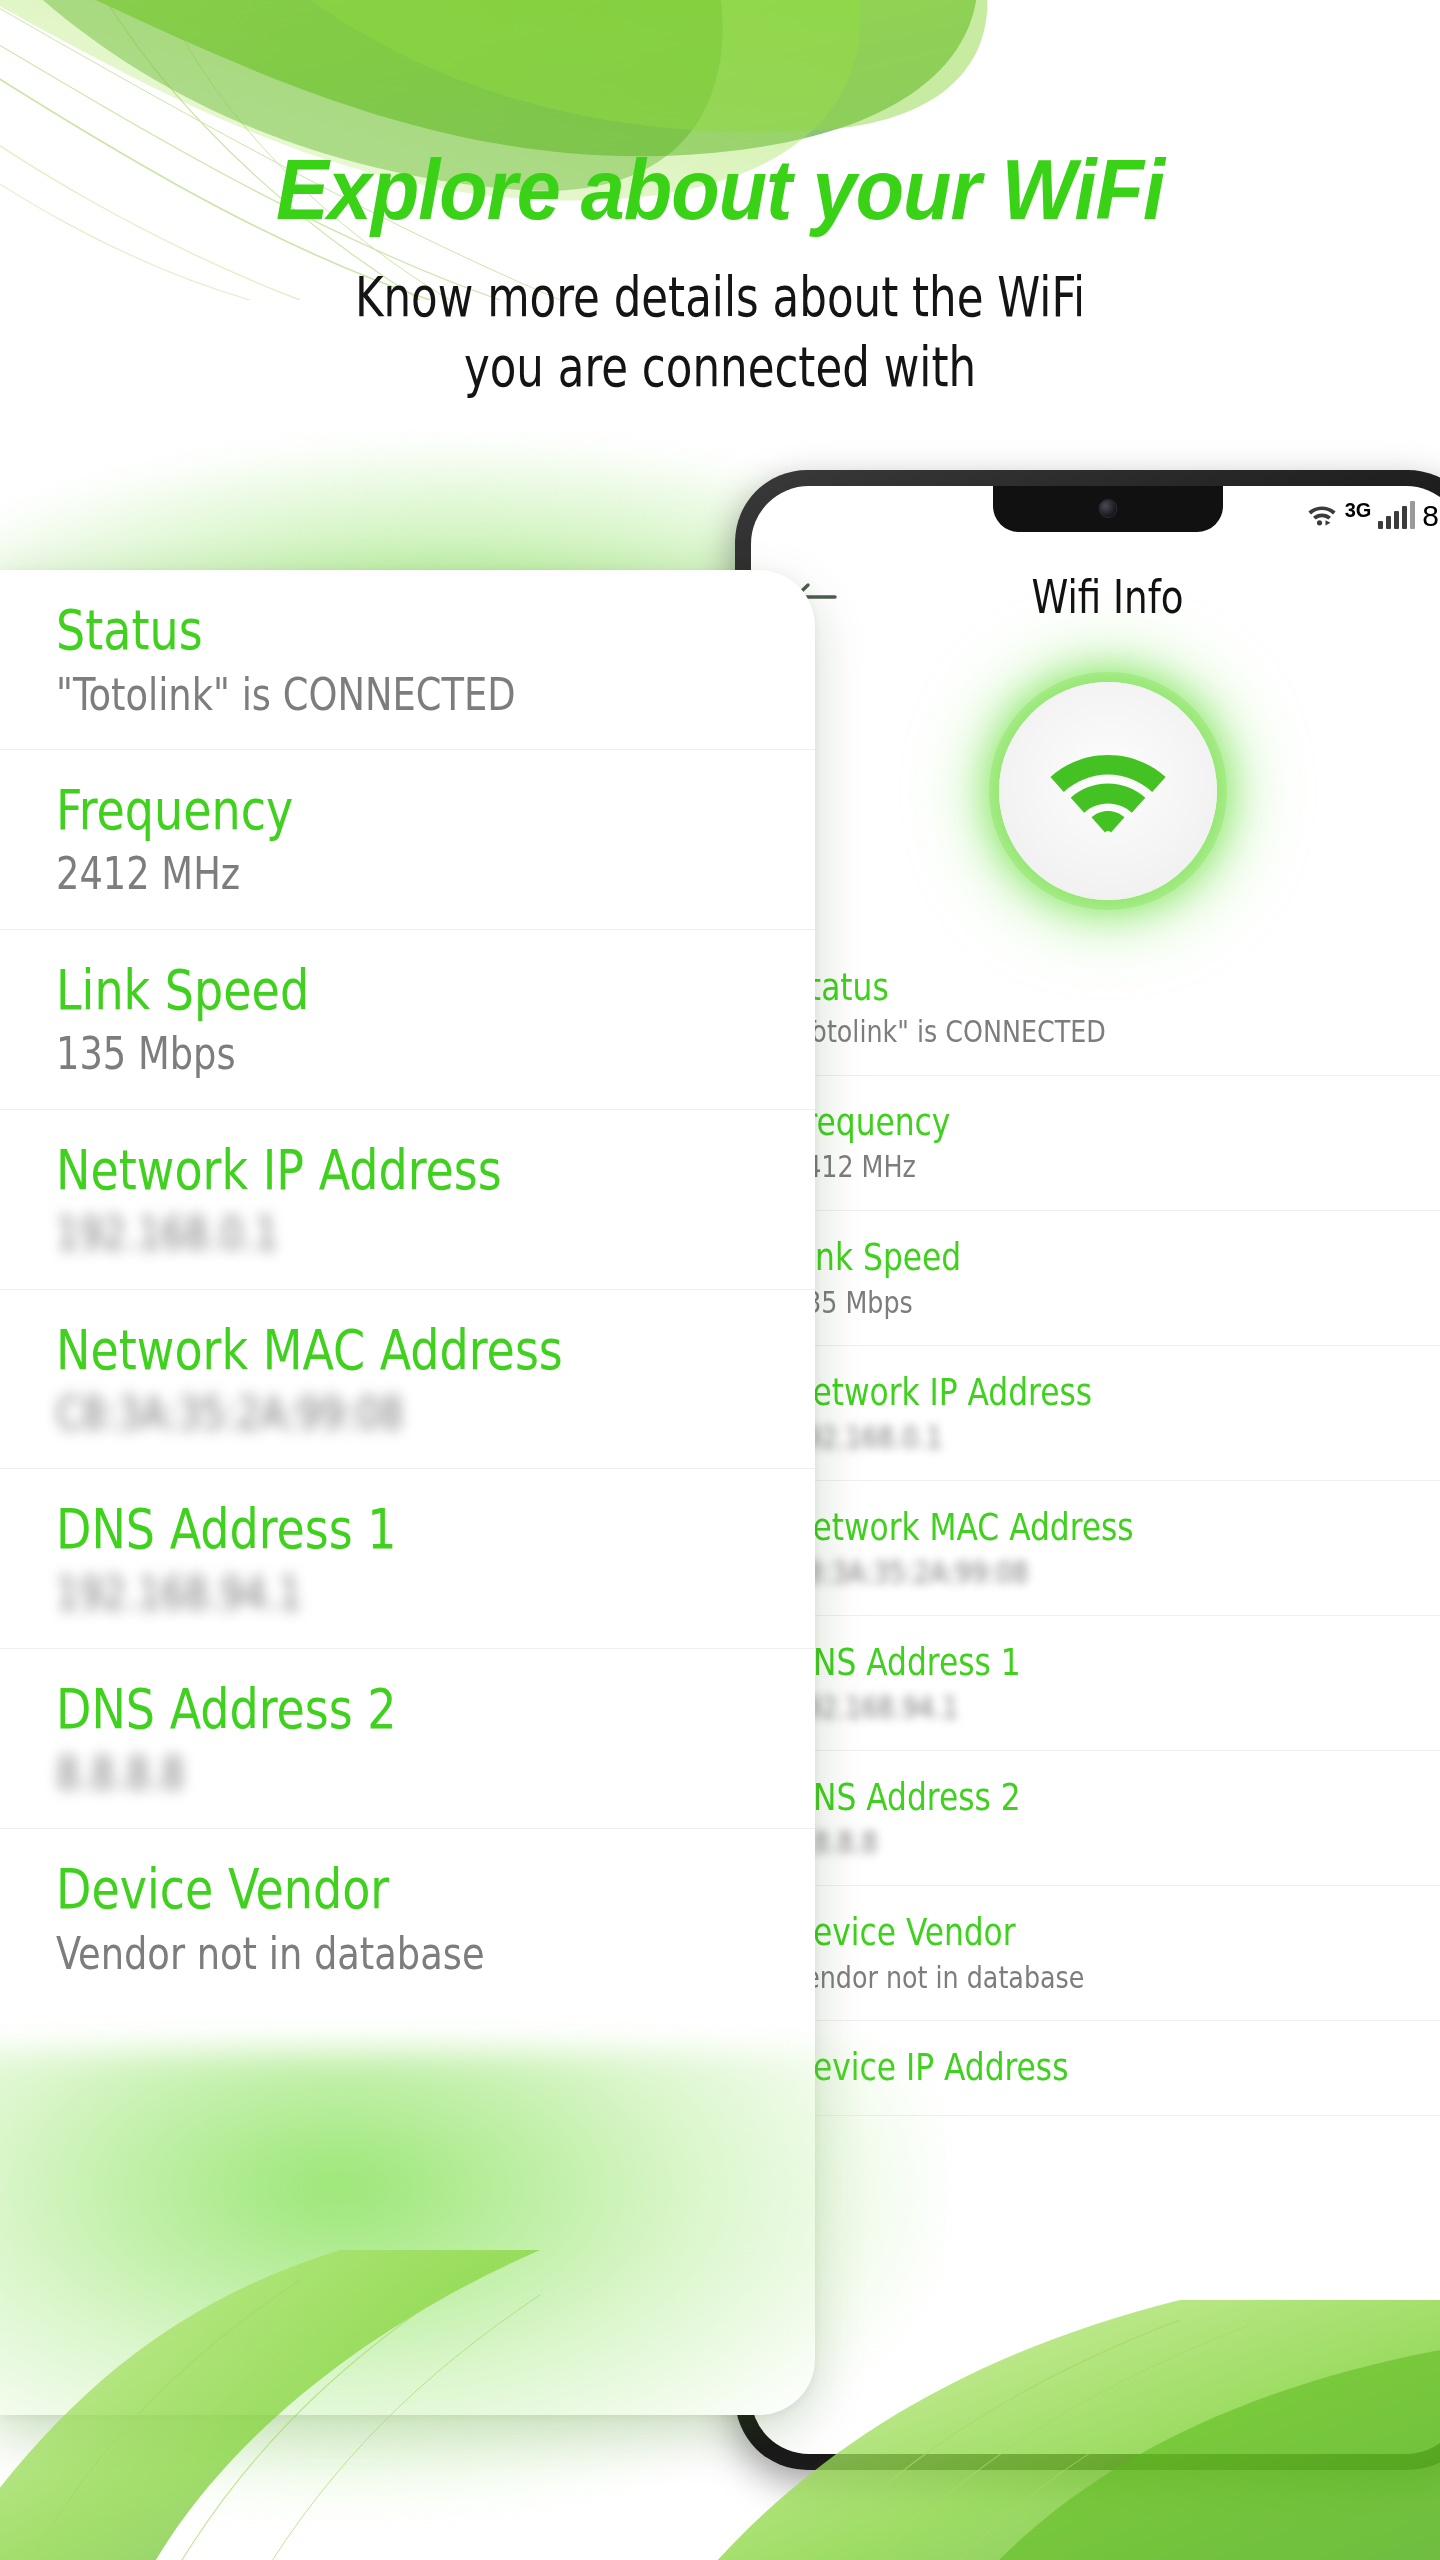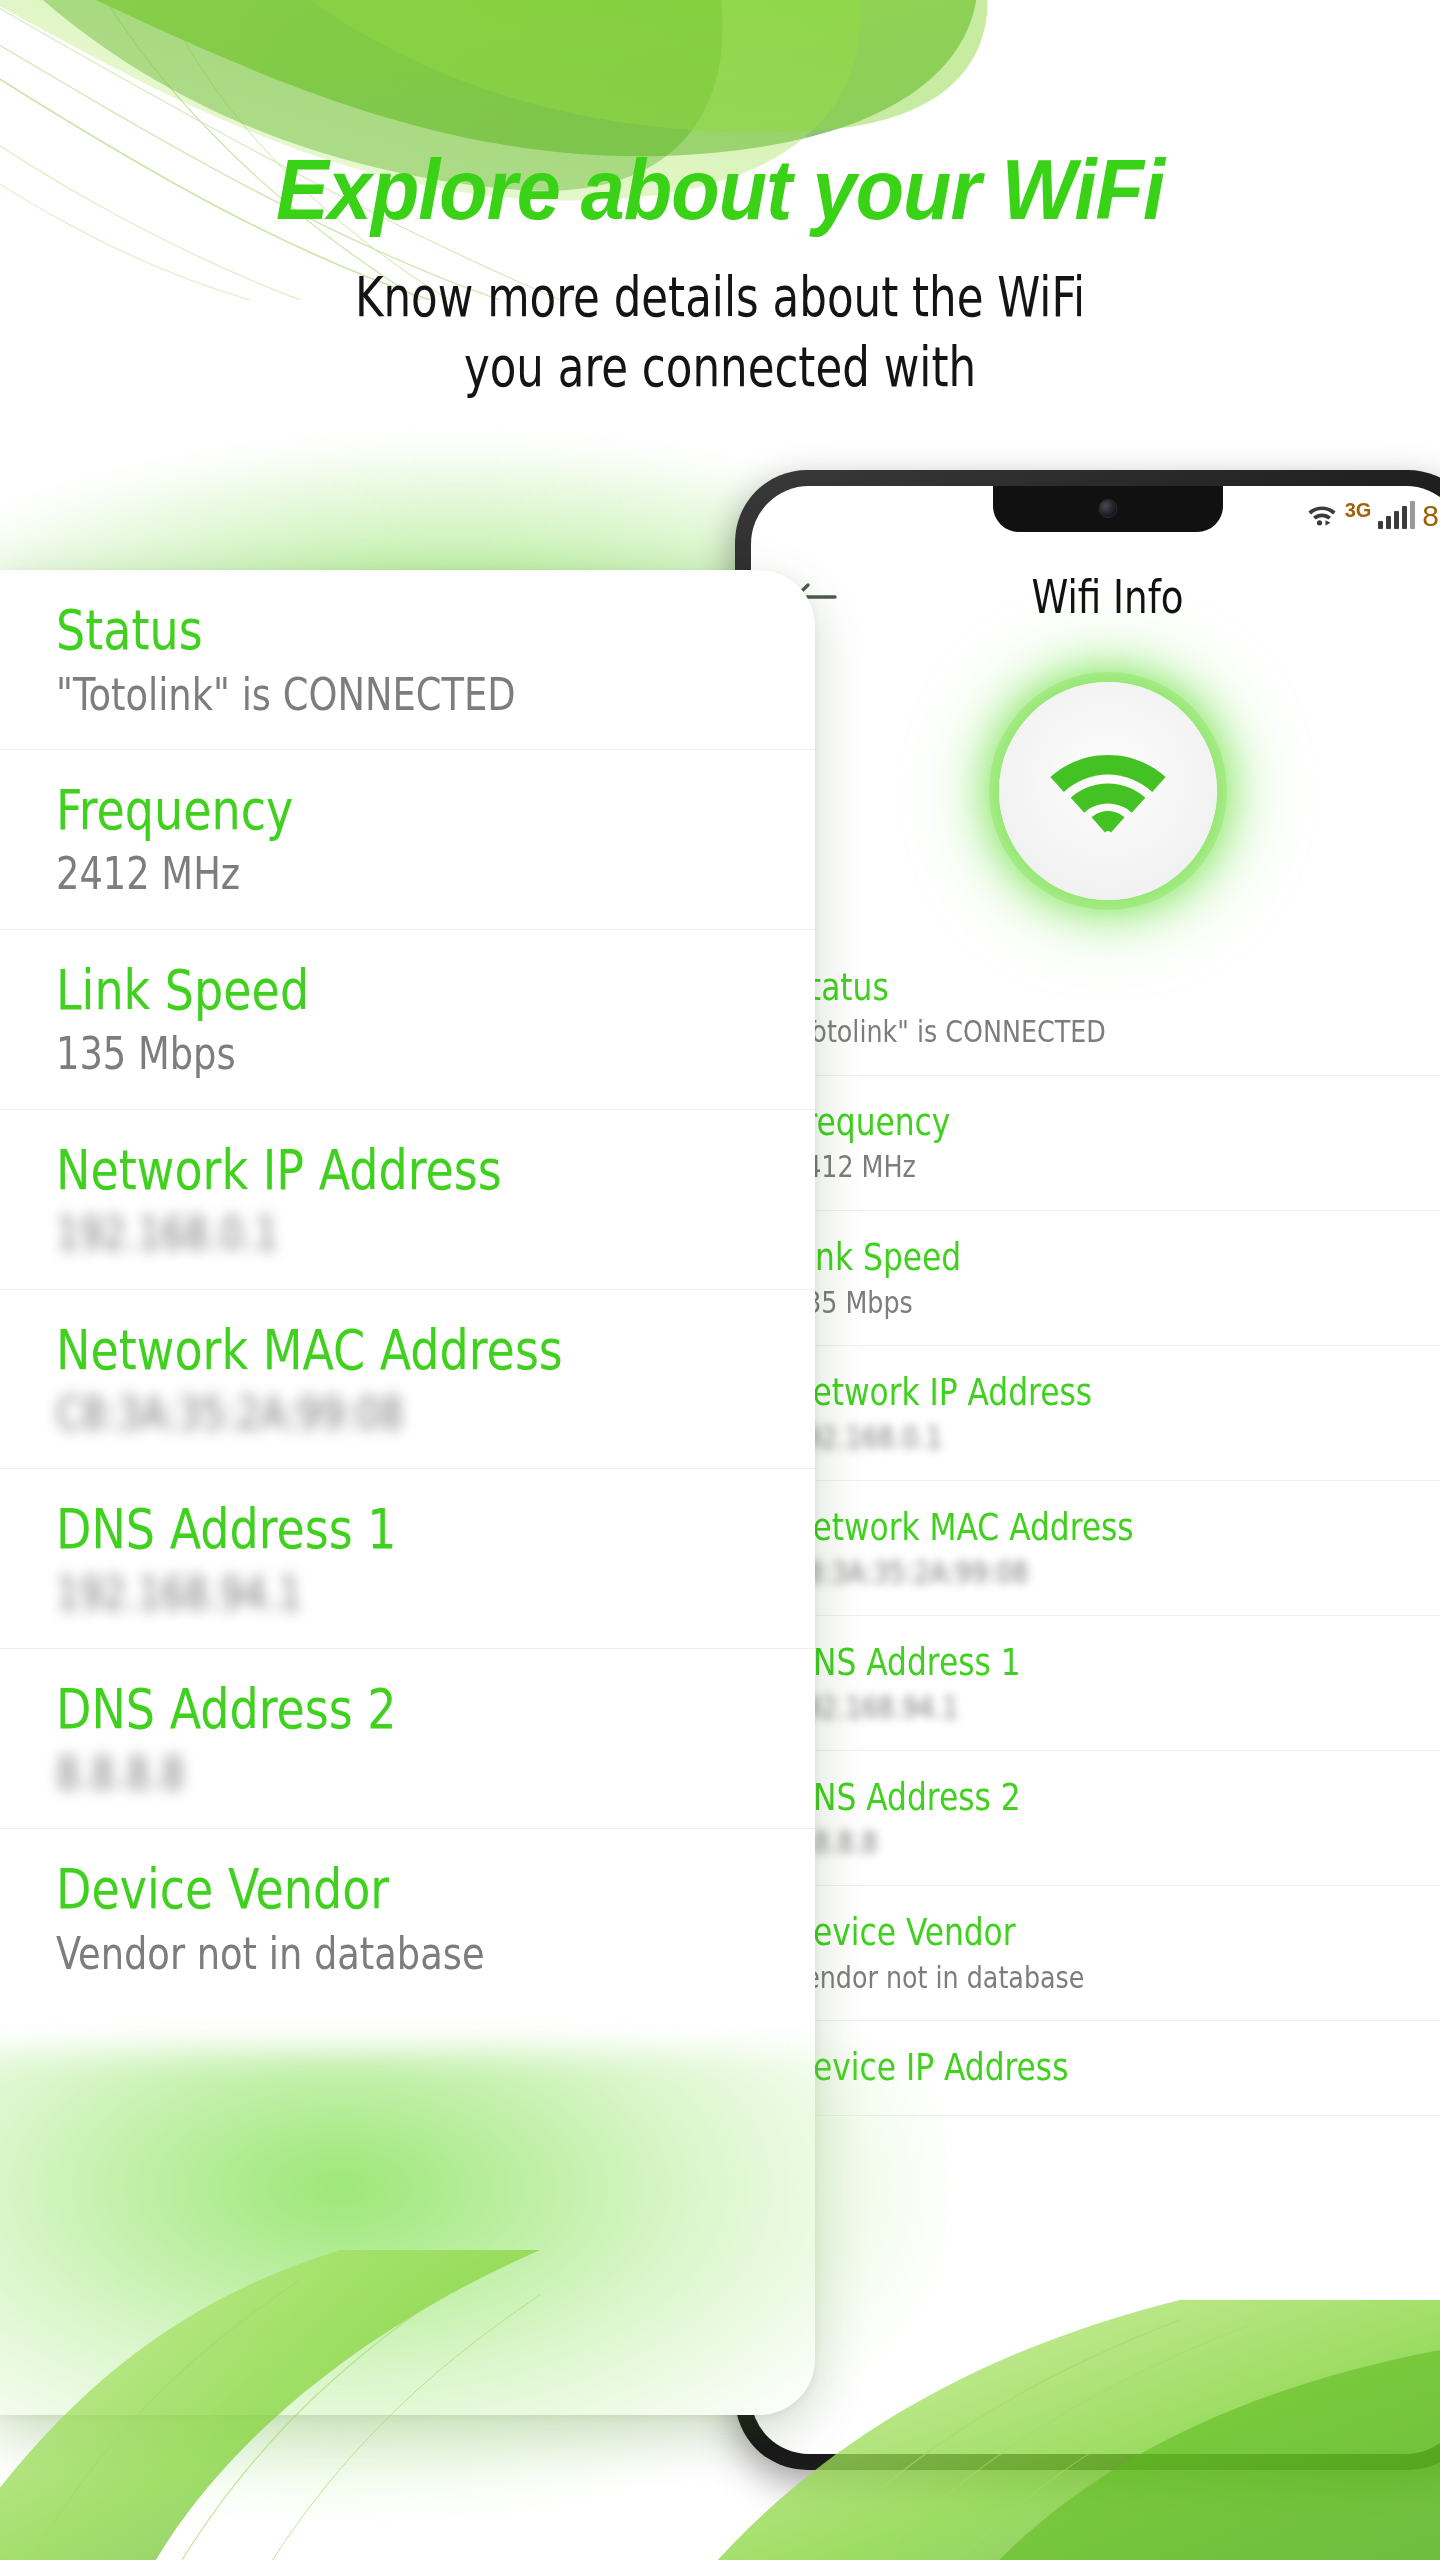--- a/index.html
+++ b/index.html
@@ -59,21 +59,21 @@
     border-radius:0 0 26px 26px;
   }
   .notch .cam{
     position:absolute;left:50%;top:13px;transform:translateX(-50%);
     width:19px;height:19px;border-radius:50%;
     background:radial-gradient(circle at 35% 35%,#4a4a55 0%,#16161c 70%);
     border:1px solid #2b2b33;box-sizing:border-box;
   }
   .statusbar{
     position:absolute;right:26px;top:10px;height:40px;
-    display:flex;align-items:center;gap:7px;color:#a16207;
+    display:flex;align-items:center;gap:7px;color:#000000;
   }
   .sb-3g{font-size:20px;line-height:1;margin-bottom:12px;font-weight:600;}
   .sb-batt{font-size:30px;font-weight:500;letter-spacing:-1px;}
   .bars{display:flex;align-items:flex-end;gap:3px;height:26px;}
   .bars i{display:block;width:5px;background:#3b3b3b;border-radius:1px;}
   .bars i:nth-child(1){height:8px;}
   .bars i:nth-child(2){height:13px;}
   .bars i:nth-child(3){height:18px;}
   .bars i:nth-child(4){height:23px;}
   .bars i:nth-child(5){height:28px;background:#9a9a9a;}

